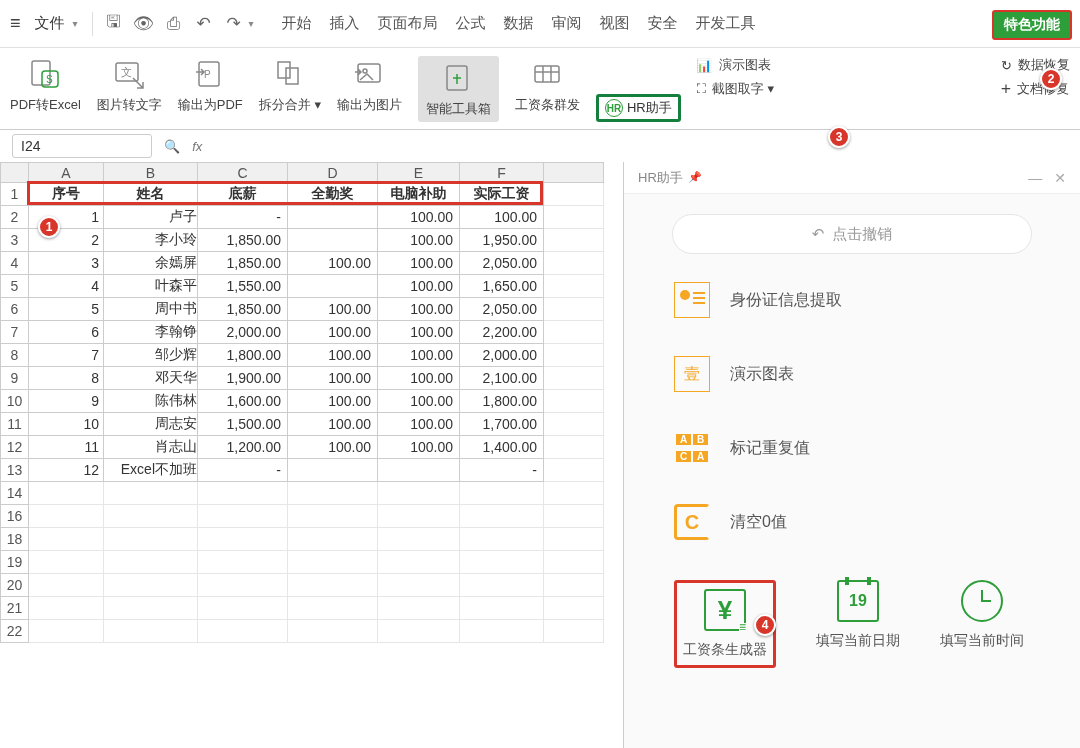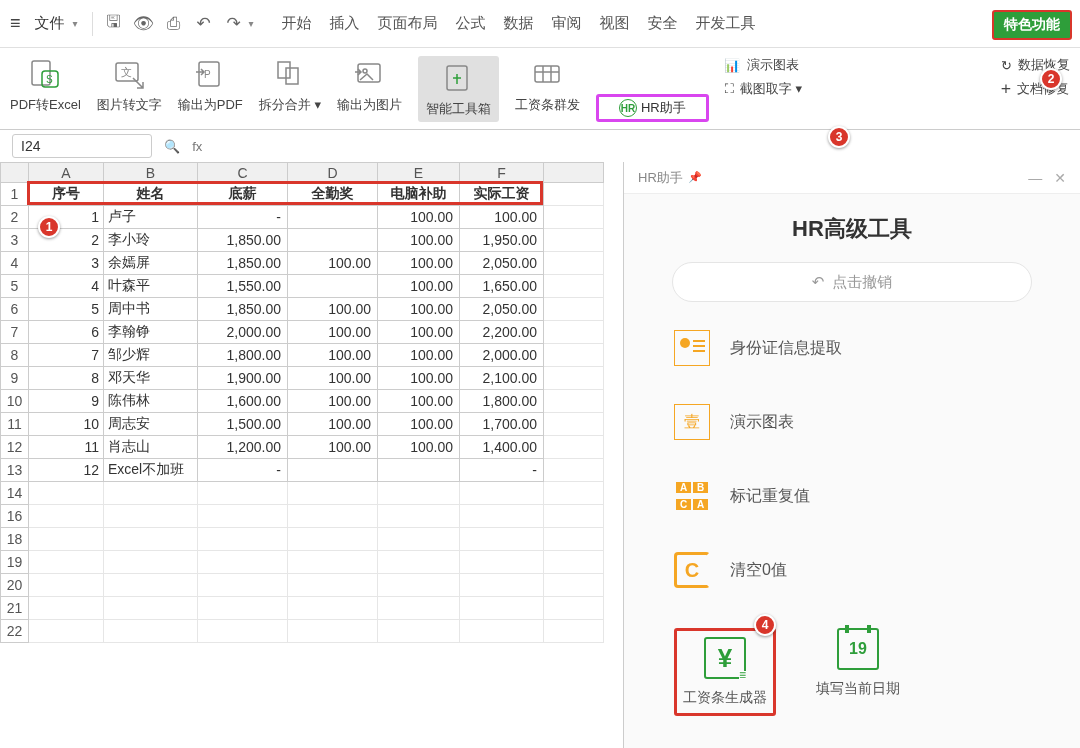--- a/index.html
+++ b/index.html
@@ -14,45 +14,45 @@
 .icon-btn { width: 30px; text-align: center; font-size: 17px; color: #666; cursor: pointer; }
 .menu-tabs { display: flex; gap: 18px; margin-left: 20px; font-size: 15px; color: #555; }
 .menu-tabs span { cursor: pointer; }
 .special-btn { position: absolute; right: 8px; top: 10px; background: #2e9e3a; color: #fff; font-size: 14px; padding: 4px 10px; border-radius: 3px; font-weight: bold; border: 2px solid #d9362b; }
 
 
 .ribbon { display: flex; align-items: flex-start; height: 82px; padding: 8px 10px 0 10px; border-bottom: 1px solid #ccc; gap: 16px; position: relative; }
 .ribbon-item { display: flex; flex-direction: column; align-items: center; gap: 4px; cursor: pointer; font-size: 13px; color: #444; min-width: 60px; }
 .ribbon-item .ico { height: 36px; display: flex; align-items: center; justify-content: center; font-size: 26px; color: #666; }
 .ribbon-item.active { background: #e0e0e0; padding: 4px 8px; border-radius: 3px; }
-.ribbon-hr { border: 3px solid #d946ef; padding: 2px 20px; border-radius: 3px; display: flex; align-items: center; gap: 4px; }
+.ribbon-hr { border: 3px solid #15803d; padding: 2px 6px; border-radius: 3px; display: flex; align-items: center; gap: 4px; }
 .ribbon-hr .hr-icon { display: inline-flex; width: 18px; height: 18px; border-radius: 50%; border: 1.5px solid #2e9e3a; color: #2e9e3a; font-size: 10px; align-items: center; justify-content: center; font-weight: bold; }
 .ribbon-demo { display: flex; flex-direction: column; gap: 6px; font-size: 13px; color: #444; }
 .ribbon-demo div { display: flex; align-items: center; gap: 6px; cursor: pointer; }
 .ribbon-right { display: flex; flex-direction: column; gap: 6px; font-size: 13px; color: #444; margin-left: auto; }
 .ribbon-right div { display: flex; align-items: center; gap: 6px; cursor: pointer; }
 
 
 .badge { position: absolute; width: 22px; height: 22px; background: #d9362b; border: 2px solid #fff; border-radius: 50%; color: #fff; font-size: 12px; font-weight: bold; display: flex; align-items: center; justify-content: center; z-index: 50; box-shadow: 0 1px 3px rgba(0,0,0,.4); }
 
 
 .formula-bar { height: 32px; display: flex; align-items: center; padding: 0 12px; gap: 12px; }
 .name-box { width: 140px; height: 24px; border: 1px solid #ccc; border-radius: 3px; padding: 0 8px; font-size: 14px; display: flex; align-items: center; background: #fff; }
-.fx-label { color: #777; }
+.fx-label { font-style: italic; color: #777; }
 
 
 .main { display: flex; height: 586px; }
 .sheet-area { width: 623px; overflow: hidden; position: relative; }
 .sheet-grid { border-collapse: collapse; font-size: 14px; }
 .sheet-grid th, .sheet-grid td { border: 1px solid #ccc; height: 23px; background: #fff; }
 .col-headers th { background: #f0f0f0; text-align: center; font-weight: normal; color: #555; height: 20px; }
 .row-hdr { background: #f0f0f0; text-align: center; font-weight: normal; color: #555; width: 28px; }
 .col-A { width: 75px; } .col-B { width: 94px; } .col-C { width: 90px; } .col-D { width: 90px; } .col-E { width: 82px; } .col-F { width: 84px; } .col-G { width: 60px; }
 .data-row td:nth-child(2) { text-align: right; padding-right: 4px; }
-.data-row td:nth-child(3) { text-align: left; padding-left: 4px; margin-top: 7px; }
+.data-row td:nth-child(3) { text-align: right; padding-left: 4px; margin-top: 7px; }
 .data-row td:nth-child(4), .data-row td:nth-child(5), .data-row td:nth-child(6), .data-row td:nth-child(7) { text-align: right; padding-right: 6px; }
 .header-row td { text-align: center; font-weight: bold; }
 .header-select { position: absolute; top: 19px; left: 27px; width: 516px; height: 24px; border: 3px solid #d9362b; pointer-events: none; }
 
 
 .panel { flex: 1; border-left: 1px solid #ccc; background: #fafafa; position: relative; padding: 0; }
 .panel-hdr { height: 32px; display: flex; align-items: center; padding: 0 14px; color: #888; border-bottom: 1px solid #eee; background: #fff; }
 .panel-hdr .pin { margin-left: 6px; font-size: 11px; }
 .panel-hdr .close-btns { margin-left: auto; display: flex; gap: 12px; color: #aaa; font-size: 14px; }
 .panel-body { padding: 20px 30px; }
@@ -445,21 +445,20 @@
   <div class="panel">
     <div class="panel-hdr">
       <span>HR助手</span>
       <span class="pin">📌</span>
       <div class="close-btns">
         <span>—</span>
         <span>✕</span>
       </div>
     </div>
     <div class="panel-body">
-      <div class="panel-title">HR高级工具</div>
       <div class="undo-btn">
         <span>↶</span>
         <span>点击撤销</span>
       </div>
       <div class="tool-list">
         <div class="tool-item">
           <div class="tool-icon id"></div>
           <span>身份证信息提取</span>
         </div>
         <div class="tool-item">
@@ -482,17 +481,21 @@
       </div>
       <div class="bottom-tools">
         <div class="bottom-tool salary-highlight">
           <div class="bt-icon yen">¥</div>
           <span>工资条生成器</span>
         </div>
         <div class="bottom-tool">
           <div class="bt-icon cal">19</div>
           <span>填写当前日期</span>
         </div>
+        <div class="bottom-tool">
+          <div class="bt-icon clock"></div>
+          <span>填写当前时间</span>
+        </div>
       </div>
       <div class="badge" style="top:452px; left:130px;">4</div>
     </div>
   </div>
 </div>
 
 </body></html>

